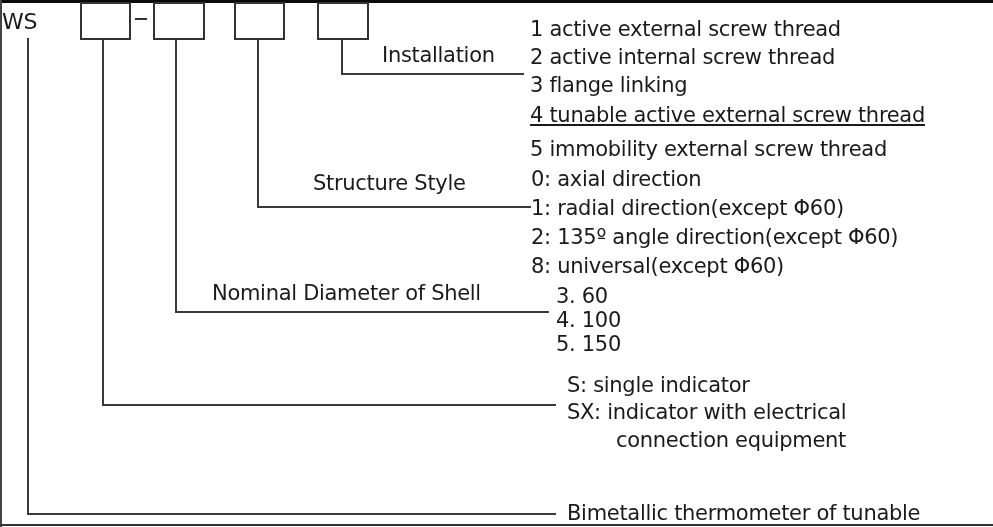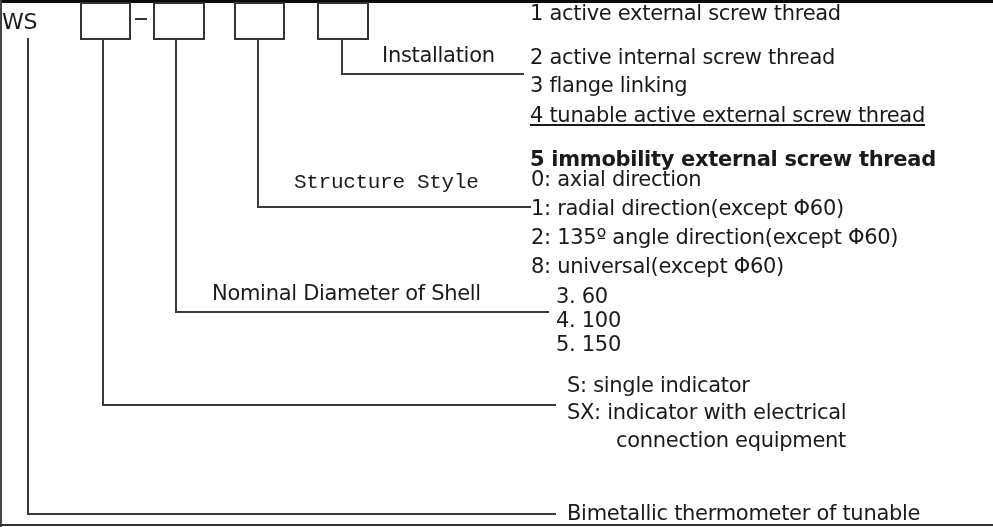--- a/index.html
+++ b/index.html
@@ -37,27 +37,27 @@
 <div class="v" style="left:175px; top:40px; height:273px;"></div>
 <div class="h" style="left:175px; top:311px; width:374px;"></div>
 
 <div class="v" style="left:102px; top:40px; height:366px;"></div>
 <div class="h" style="left:102px; top:404px; width:454px;"></div>
 
 <div class="v" style="left:27px; top:38px; height:477px;"></div>
 <div class="h" style="left:27px; top:513px; width:529px;"></div>
 
 <div class="t" style="left:382px; top:43px;">Installation</div>
-<div class="t" style="left:530px; top:1px;">1 active external screw thread</div>
+<div class="t" style="left:530px; top:17px;">1 active external screw thread</div>
 <div class="t" style="left:530px; top:45px;">2 active internal screw thread</div>
 <div class="t" style="left:530px; top:73px;">3 flange linking</div>
 <div class="t" style="left:530px; top:103px;text-decoration:underline;">4 tunable active external screw thread</div>
-<div class="t" style="left:530px; top:147px;font-weight:bold;">5 immobility external screw thread</div>
+<div class="t" style="left:530px; top:137px;">5 immobility external screw thread</div>
 
-<div class="t" style="left:294px; top:171px;font-family:Liberation Mono, monospace;">Structure Style</div>
+<div class="t" style="left:313px; top:171px;">Structure Style</div>
 <div class="t" style="left:531px; top:167px;">0: axial direction</div>
 <div class="t" style="left:531px; top:196px;">1: radial direction(except Φ60)</div>
 <div class="t" style="left:531px; top:225px;">2: 135º angle direction(except Φ60)</div>
 <div class="t" style="left:531px; top:254px;text-align:center;">8: universal(except Φ60)</div>
 
 <div class="t" style="left:212px; top:281px;">Nominal Diameter of Shell</div>
 <div class="t" style="left:556px; top:284px;">3. 60</div>
 <div class="t" style="left:556px; top:308px;">4. 100</div>
 <div class="t" style="left:556px; top:332px;">5. 150</div>
 

